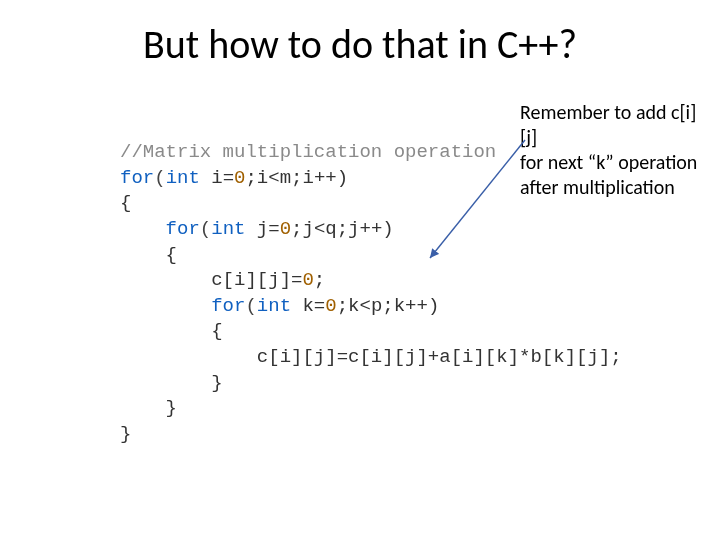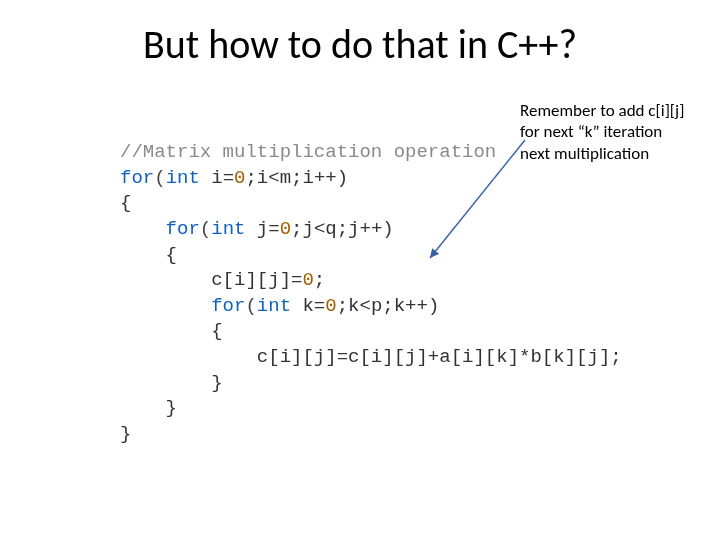--- a/index.html
+++ b/index.html
@@ -25,21 +25,21 @@
     text-align: center;
     font-size: 40px;
     color: #000;
     font-weight: 400;
   }
   .annotation {
     position: absolute;
     top: 100px;
     left: 520px;
     width: 190px;
-    font-size: 17px;
+    font-size: 20px;
     line-height: 1.25;
     color: #000;
   }
   .code-block {
     position: absolute;
     top: 140px;
     left: 120px;
     font-family: Consolas, "Courier New", monospace;
     font-size: 19px;
     line-height: 1.35;
@@ -61,22 +61,22 @@
 </style>
 </head>
 <body>
 
 <div class="slide">
 
   <div class="title">But how to do that in C++?</div>
 
   <div class="annotation">
     <div>Remember to add c[i][j]</div>
-    <div>for next “k” iteration</div>
-    <div>next multiplication</div>
+    <div>for next “k” operation</div>
+    <div>after multiplication</div>
   </div>
 
   <div class="code-block"><span class="cmt">//Matrix multiplication operation</span>
 <span class="kw">for</span><span class="pun">(</span><span class="kw">int</span><span> i=</span><span class="num">0</span><span>;i&lt;m;i++)</span>
 <span>{</span>
 <span>    </span><span class="kw">for</span><span class="pun">(</span><span class="kw">int</span><span> j=</span><span class="num">0</span><span>;j&lt;q;j++)</span>
 <span>    {</span>
 <span>        c[i][j]=</span><span class="num">0</span><span>;</span>
 <span>        </span><span class="kw">for</span><span class="pun">(</span><span class="kw">int</span><span> k=</span><span class="num">0</span><span>;k&lt;p;k++)</span>
 <span>        {</span>

